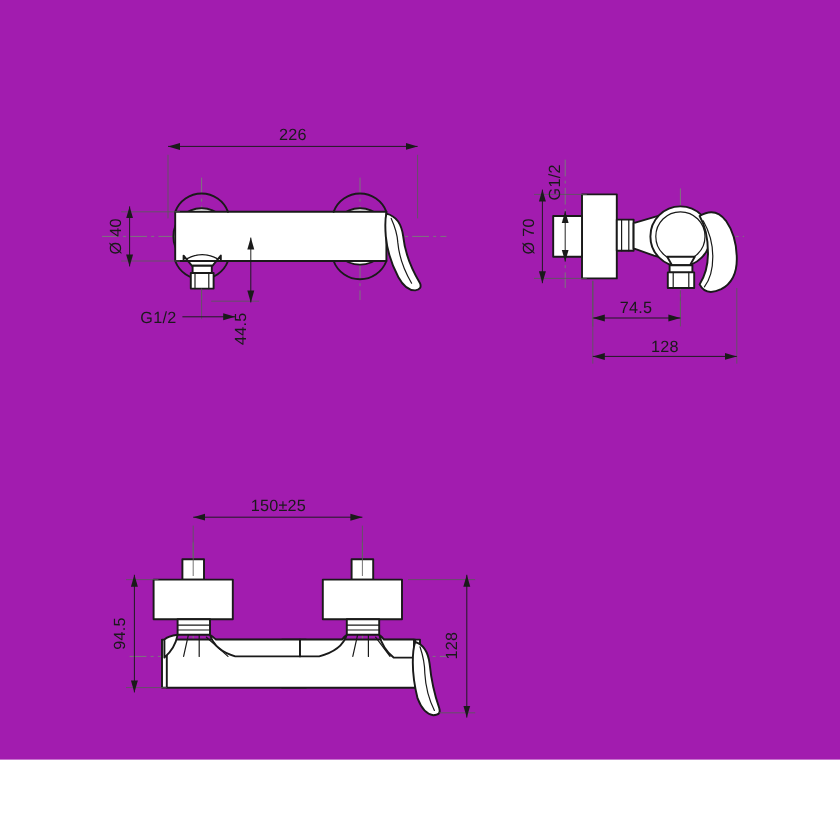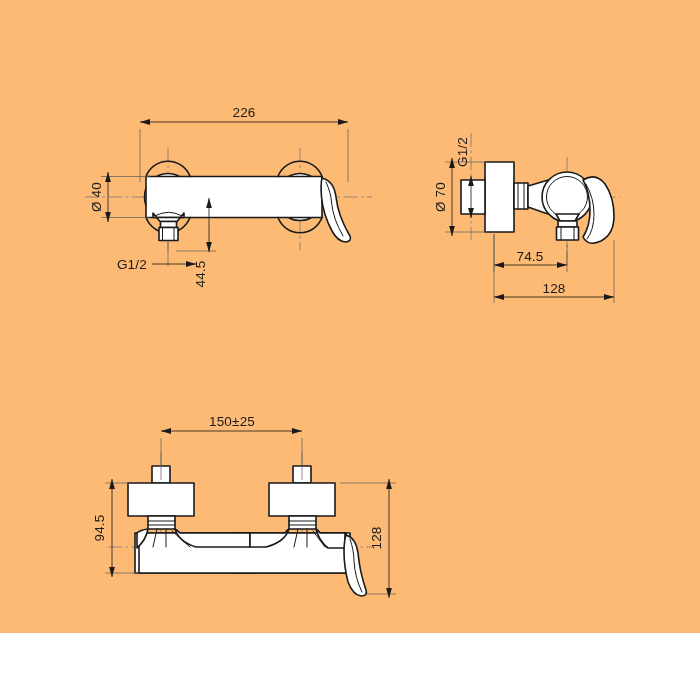--- a/index.html
+++ b/index.html
@@ -11,21 +11,21 @@
   body {
     width: 700px;
     height: 700px;
     font-family: "Liberation Sans", sans-serif;
     overflow: hidden;
   }
   #drawing-root {
     position: relative;
     width: 700px;
     height: 633px;
-    background: #fdba74;
+    background: #a21caf;
   }
   svg#tech-drawing {
     display: block;
     width: 700px;
     height: 700px;
   }
   .outline {
     fill: none;
     stroke: #1a1a1a;
     stroke-width: 1.6;

